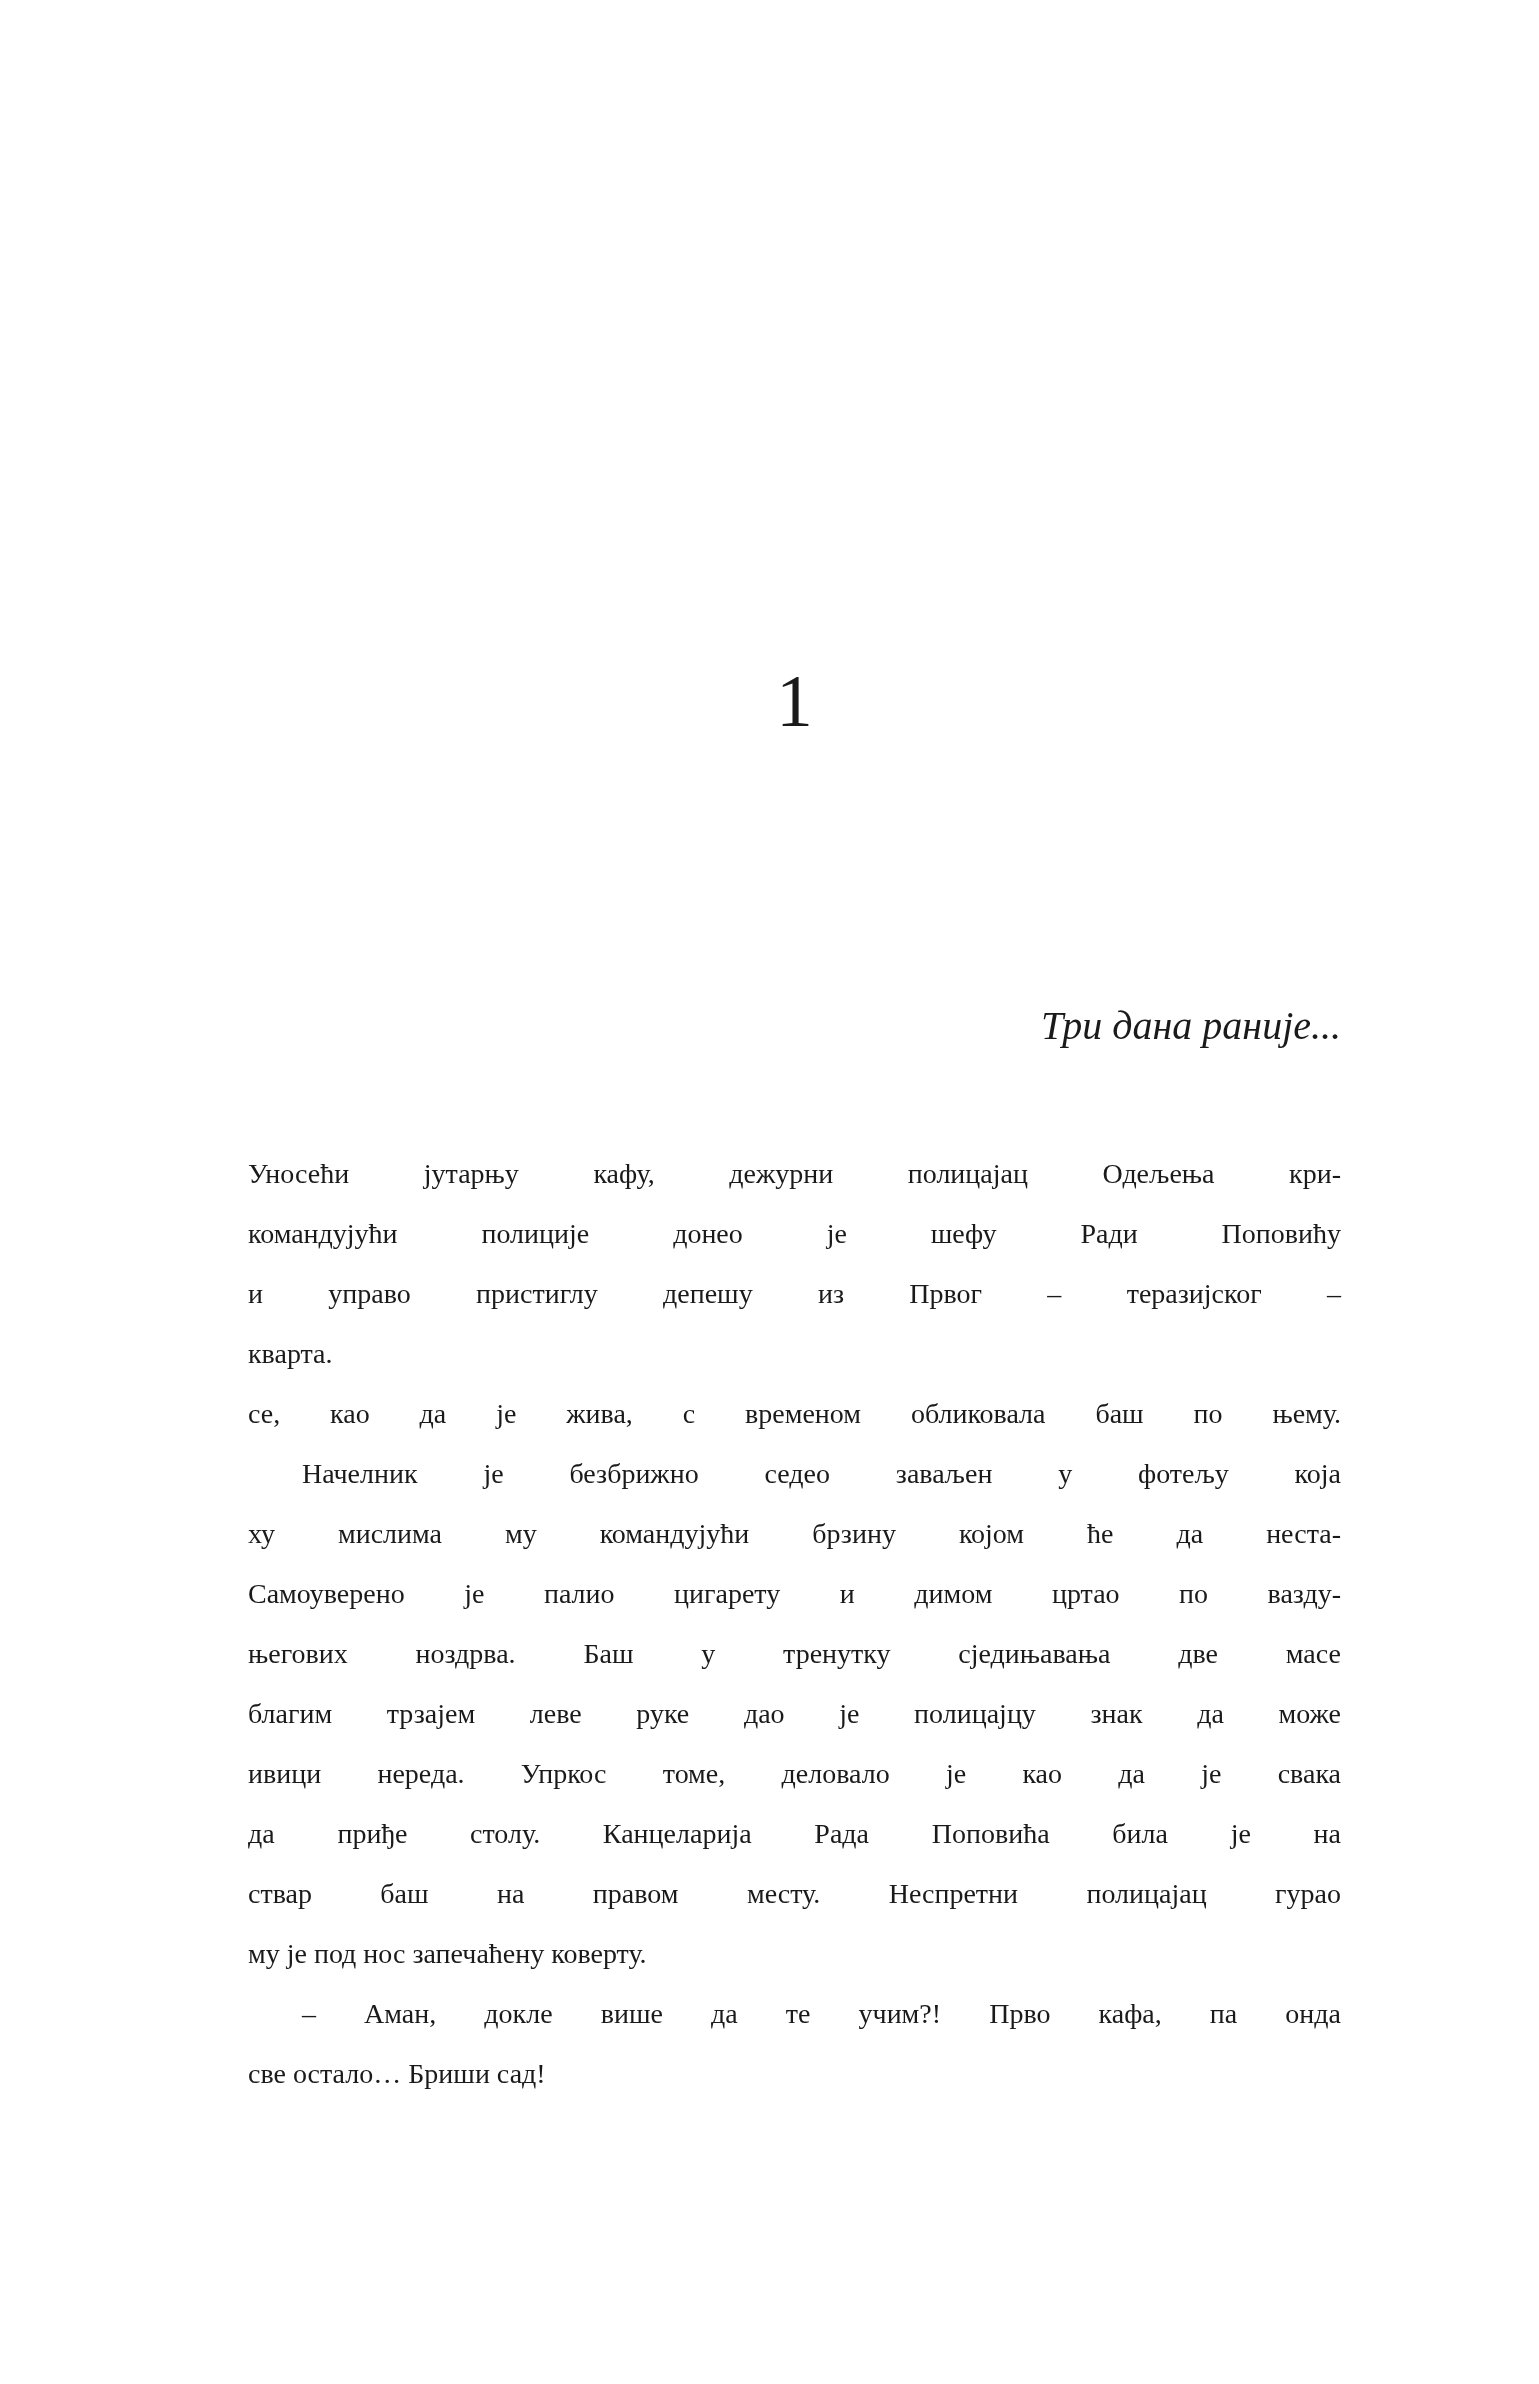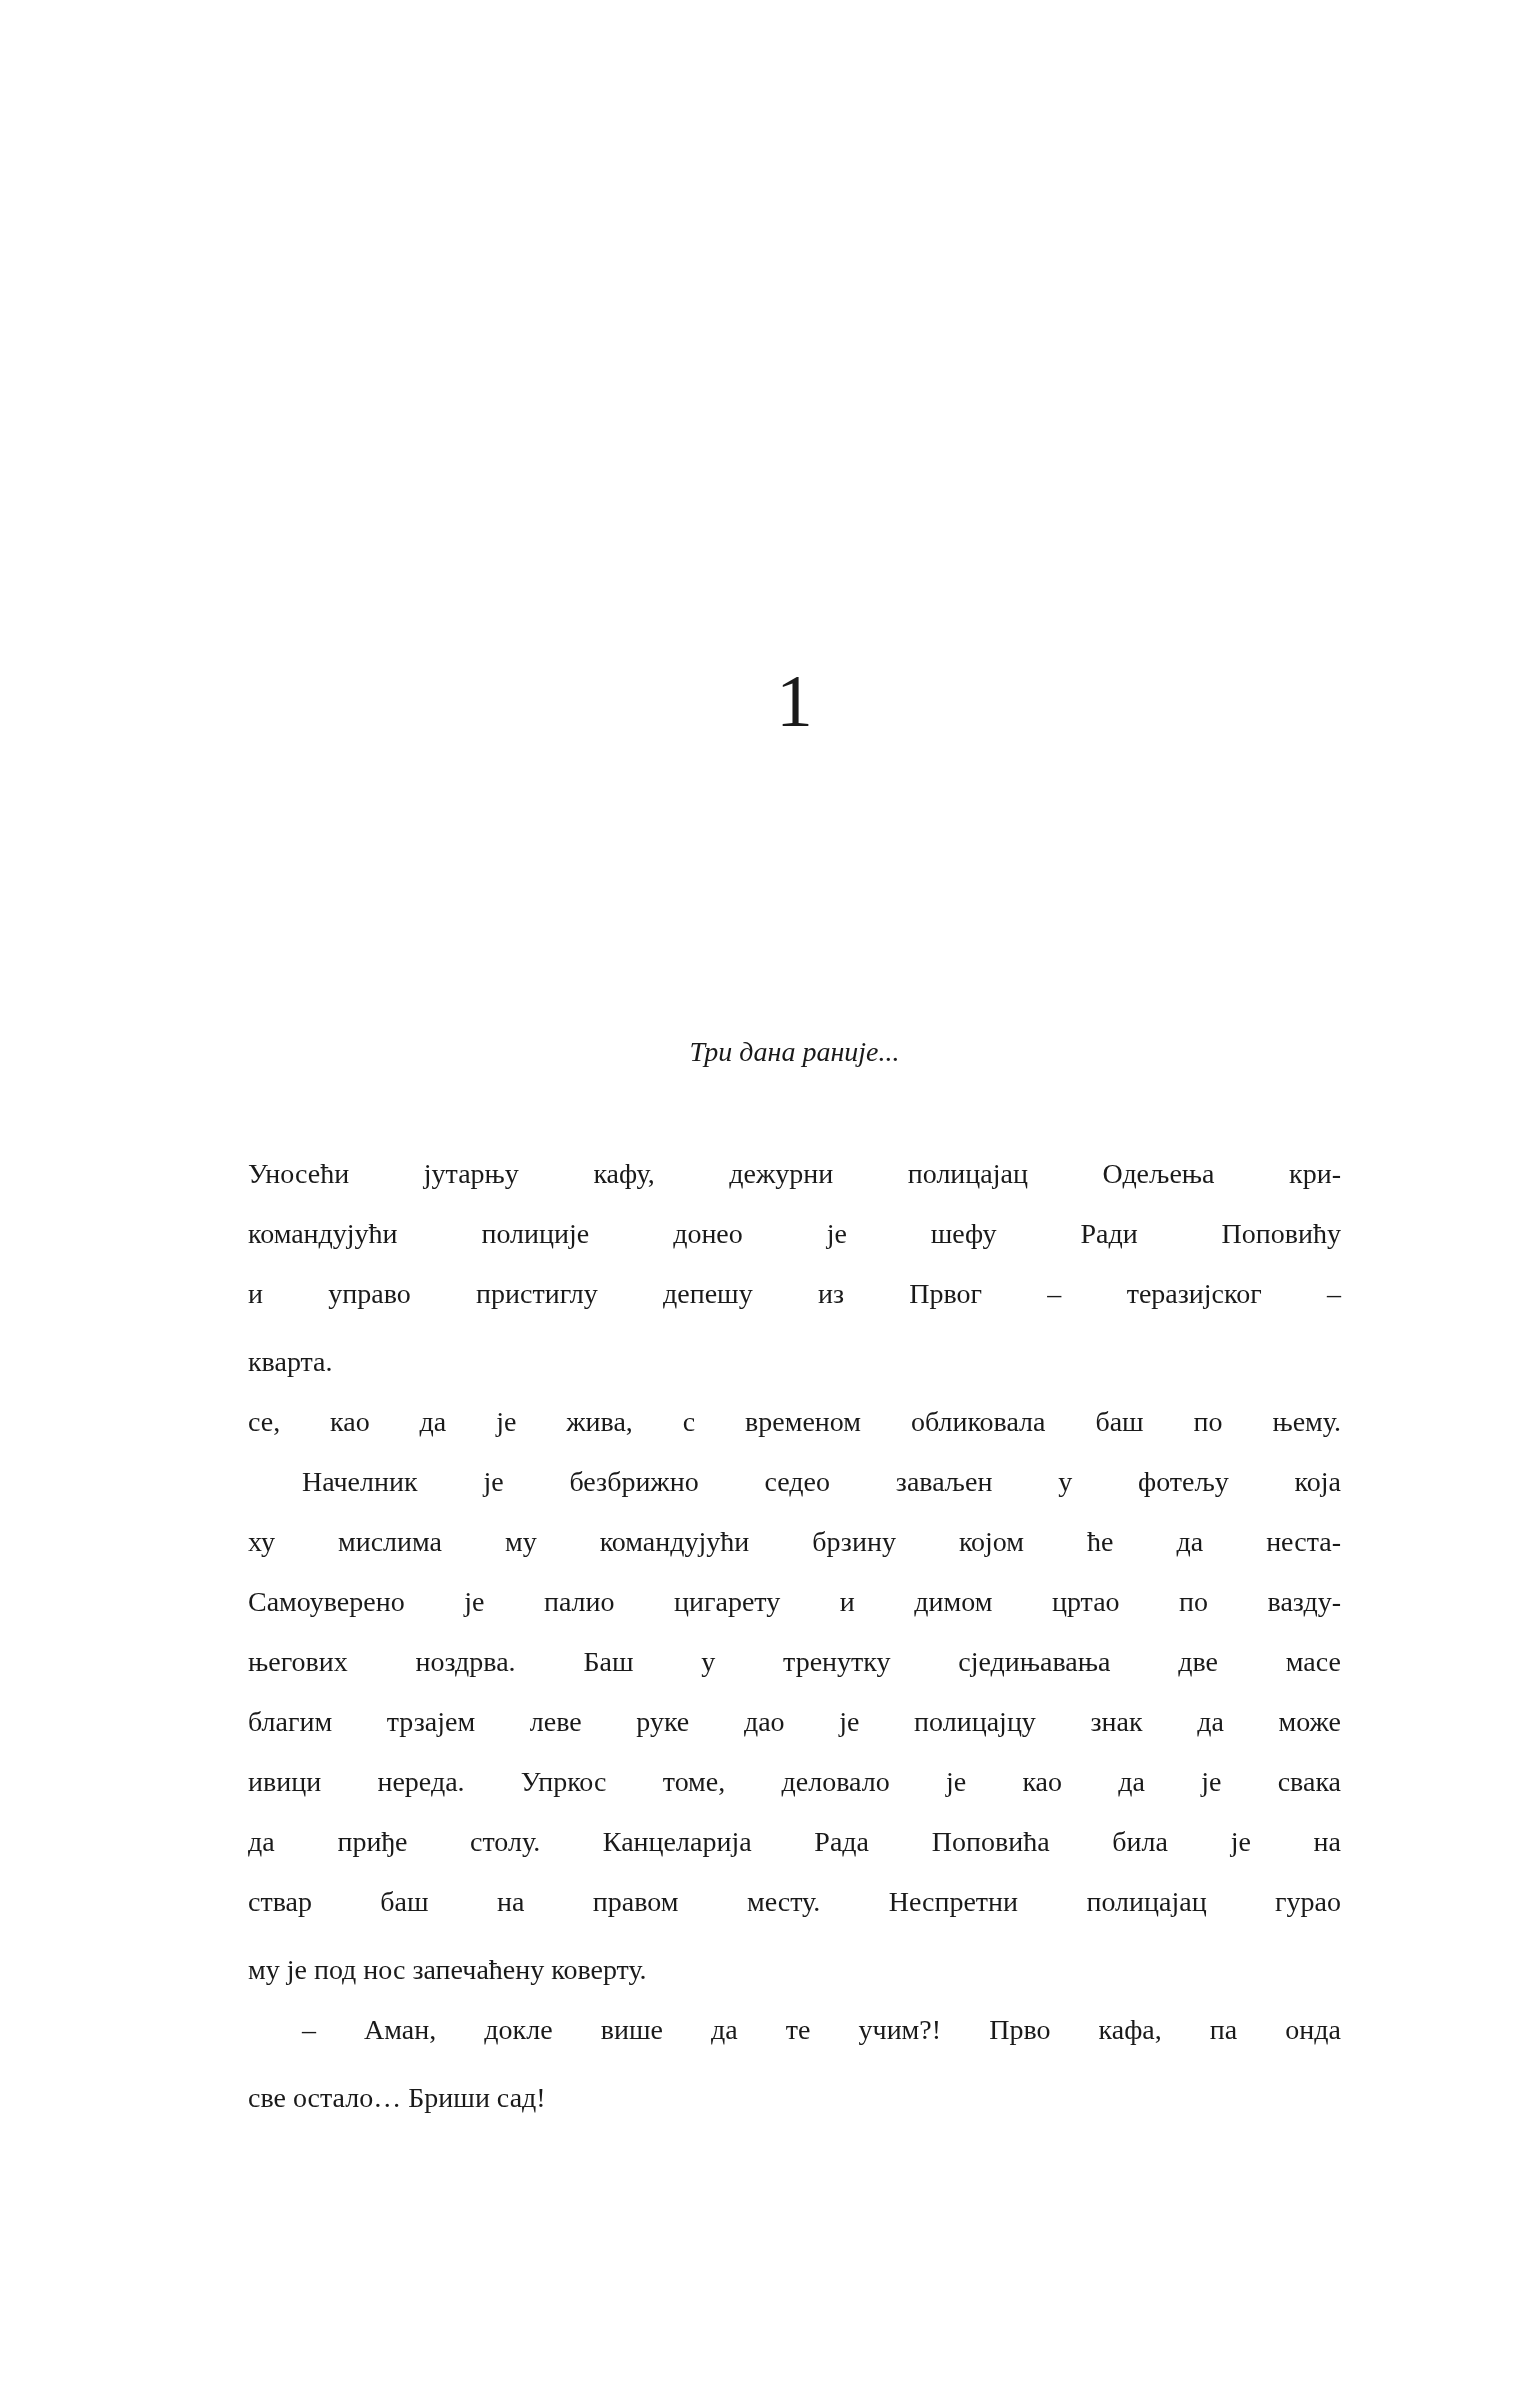--- a/index.html
+++ b/index.html
@@ -22,42 +22,41 @@
     top: 665px;
     width: 1093px;
     text-align: center;
     font-size: 73px;
     line-height: 73px;
     font-weight: normal;
   }
   .dateline {
     position: absolute;
     left: 248px;
-    top: 1022px;
+    top: 996px;
     width: 1093px;
-    font-size: 28px;
+    font-size: 40px;
     line-height: 60px;
     font-style: italic;
-    text-align: center;
+    text-align: right;
   }
   .body-text {
     position: absolute;
     left: 248px;
     top: 1144px;
     width: 1093px;
     font-size: 28px;
     line-height: 60px;
   }
   .line {
     text-align: justify;
     text-align-last: justify;
   }
   .line.para-end {
     text-align-last: left;
-    margin-top: 8px;
   }
   .line.para-start-indent {
     text-indent: 54px;
   }
 </style>
 </head>
 <body>
 
 <div class="page">
 

